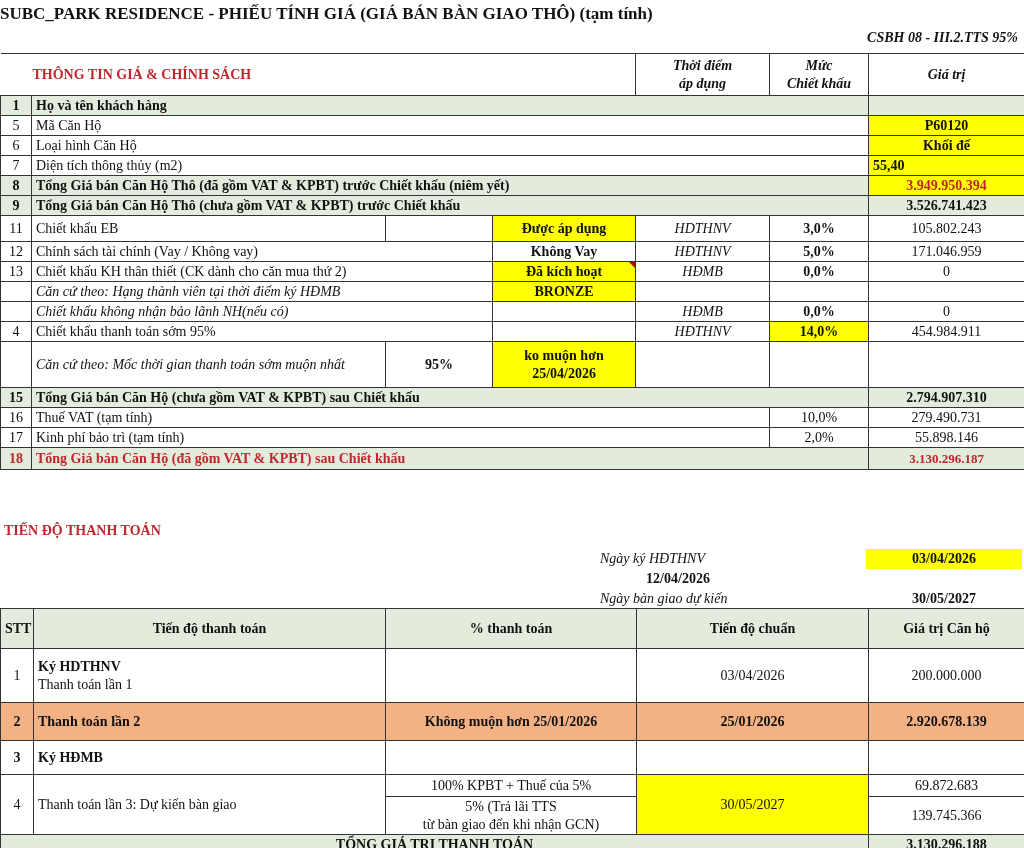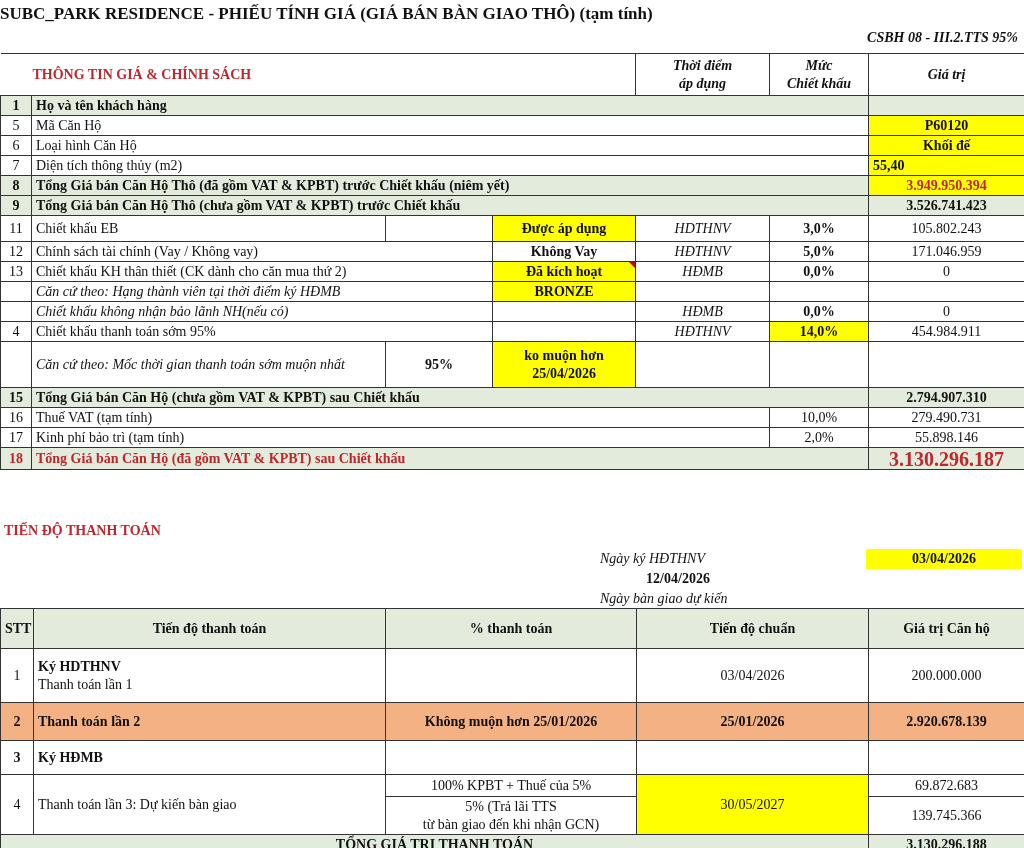--- a/index.html
+++ b/index.html
@@ -148,36 +148,36 @@
   </tr>
   <tr>
     <td class="num">17</td>
     <td colspan="4">Kinh phí bảo trì (tạm tính)</td>
     <td class="c">2,0%</td>
     <td class="c">55.898.146</td>
   </tr>
   <tr class="g b red">
     <td class="num" style="height:22px">18</td>
     <td colspan="5">Tổng Giá bán Căn Hộ (đã gồm VAT &amp; KPBT) sau Chiết khấu</td>
-    <td class="c" style="font-size:20px">3.130.296.187</td>
+    <td class="c" style="font-size:13px">3.130.296.187</td>
   </tr>
 </tbody>
   </table>
 
 <div class="abs section-title" style="left:4px; top:523px;">TIẾN ĐỘ THANH TOÁN</div>
 
 <div class="abs" style="left:600px; top:549px; width:424px;">
   <div style="display:flex; height:20px; line-height:20px;">
     <div class="i r" style="width:266px; padding-right:4px;">Ngày ký HĐTHNV</div>
     <div class="y b c" style="width:156px;">03/04/2026</div>
   </div>
   <div style="display:flex; height:20px; line-height:20px;">
     <div class="b c" style="width:156px;">12/04/2026</div>
   </div>
-  <div style="display:flex; height:20px; line-height:20px;flex-direction:column;">
+  <div style="display:flex; height:20px; line-height:20px;">
     <div class="i r" style="width:266px; padding-right:4px;">Ngày bàn giao dự kiến</div>
     <div class="b c" style="width:156px;">30/05/2027</div>
   </div>
 </div>
 
 <table style="top:608px;">
   <colgroup>
     <col style="width:33px">
       <col style="width:352px">
       <col style="width:251px">

